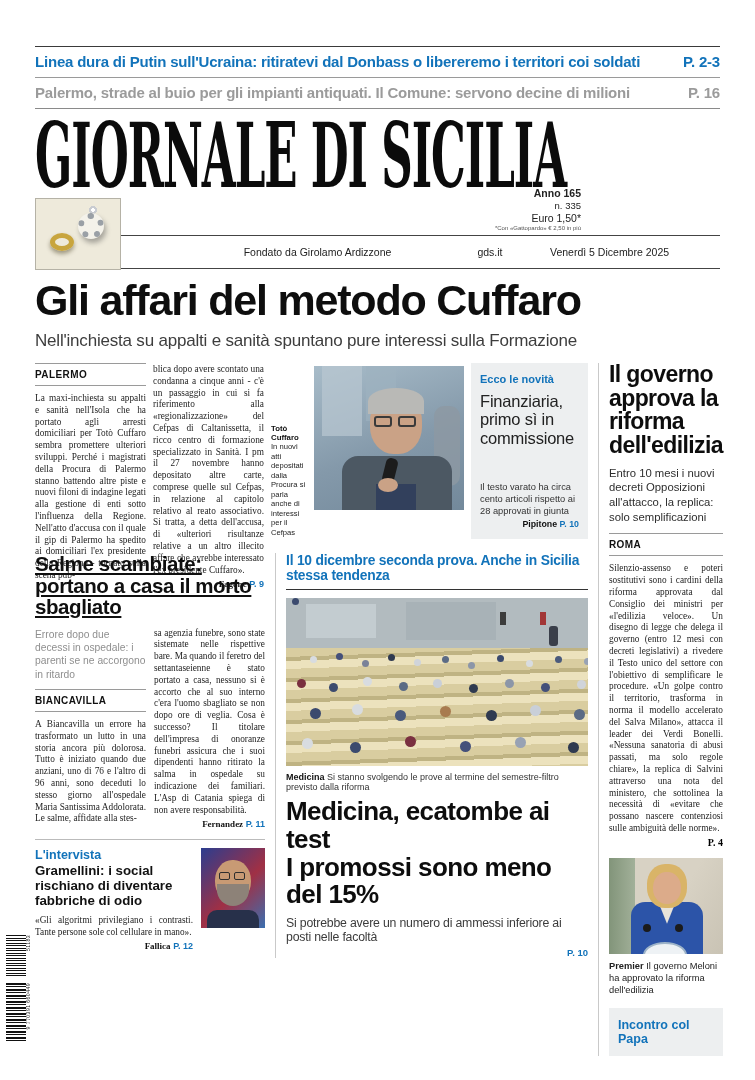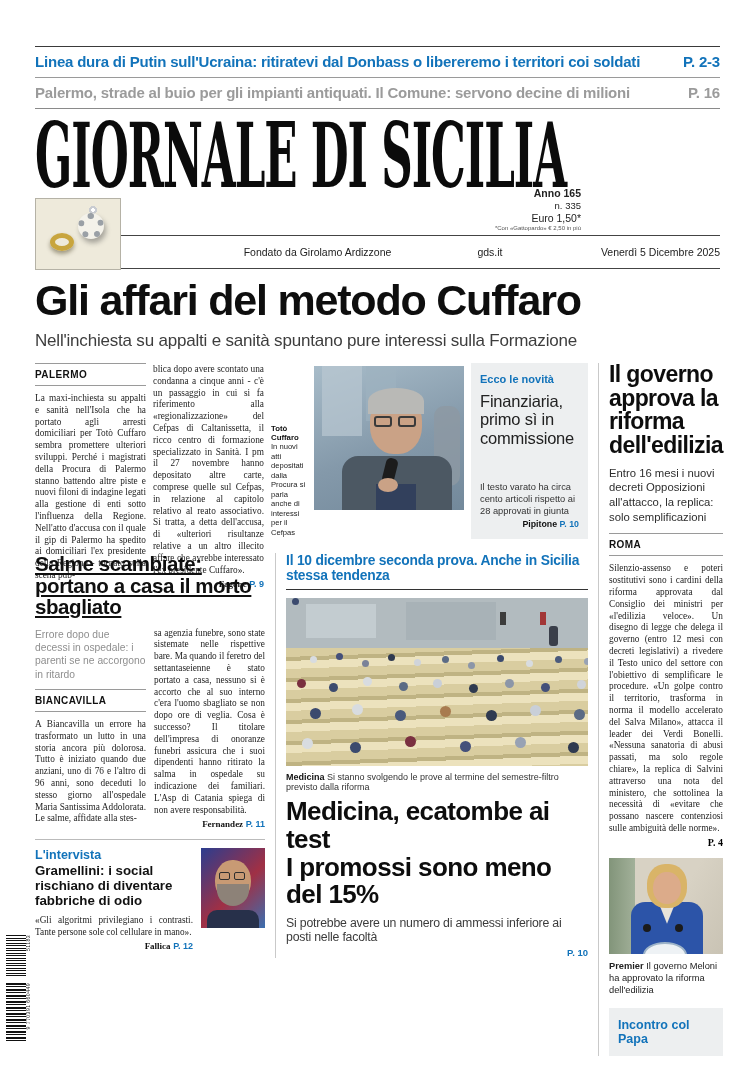--- a/index.html
+++ b/index.html
@@ -35,21 +35,21 @@
                  border:6px dotted #9aa0a6; background:#f4f2ea; box-shadow:2px 4px 5px rgba(60,60,60,.4); }
   .mini-spark { position:absolute; left:52px; top:6px; width:10px; height:10px; background:
                 radial-gradient(circle,#fff 0 2px, #c9ccd1 2px 4px, transparent 4px); }
 
   
   .infobar { display:flex; align-items:center; margin-top:8px; border-top:1px solid #444; border-bottom:1px solid #444;
              padding:6px 0; }
   .infobar .city { color:#1273ba; font-weight:800; font-size:17px; flex:0 0 170px; }
   .infobar .mid  { flex:1; text-align:center; font-size:10.5px; color:#222; }
   .infobar .site { flex:0 0 120px; text-align:center; font-size:10.5px; color:#222; }
-  .infobar .date { flex:0 0 170px; text-align:right; font-size:10.5px; color:#222; }
+  .infobar .date { flex:0 0 170px; font-size:10.5px; color:#222; }
 
   
   .lead { margin-top:10px; }
   .lead h1 { font-size:43px; font-weight:800; letter-spacing:-1.2px; color:#0e0e0e; line-height:1; }
   .lead .sub { margin-top:9px; font-size:17px; color:#3d3d3d; letter-spacing:-.2px; }
 
   
   .main { display:flex; margin-top:12px; }
   .main-left { flex:0 0 553px; }
   .vrule { flex:0 0 1px; background:#c9c9c9; margin:0 10px; }
@@ -309,21 +309,21 @@
             <div class="med-sub">Si potrebbe avere un numero di ammessi inferiore ai posti nelle facoltà</div>
             <div class="med-pg">P. 10</div>
           </div>
         </div>
       </div>
 
       <div class="vrule"></div>
 
       <div class="main-right">
         <h2>Il governo approva la riforma dell'edilizia</h2>
-        <div class="gov-sub">Entro 16 mesi i nuovi decreti Opposizioni all'attacco, la replica: solo semplificazioni</div>
+        <div class="gov-sub">Entro 10 mesi i nuovi decreti Opposizioni all'attacco, la replica: solo semplificazioni</div>
         <div class="kicker">ROMA</div>
         <div class="serif">Silenzio-assenso e poteri sostitutivi sono i cardini della riforma approvata dal Consiglio dei ministri per «l'edilizia veloce». Un disegno di legge che delega il governo (entro 12 mesi con decreti legislativi) a rivedere il Testo unico del settore con l'obiettivo di semplificare le procedure. «Un golpe contro il territorio, trasforma in norma il modello accelerato del Salva Milano», attacca il leader dei Verdi Bonelli. «Nessuna sanatoria di abusi passati, ma solo regole chiare», la replica di Salvini attraverso una nota del ministero, che sottolinea la necessità di «evitare che possano nascere contenziosi sulle ambiguità delle norme».</div>
         <div class="gov-pg">P. 4</div>
         <div class="photo ph-meloni">
           <div class="ml-flag"></div>
           <div class="ml-blazer"></div>
           <div class="ml-shirt"></div>
           <div class="ml-hair"></div>
           <div class="ml-face"></div>
           <div class="ml-mic1"></div>

